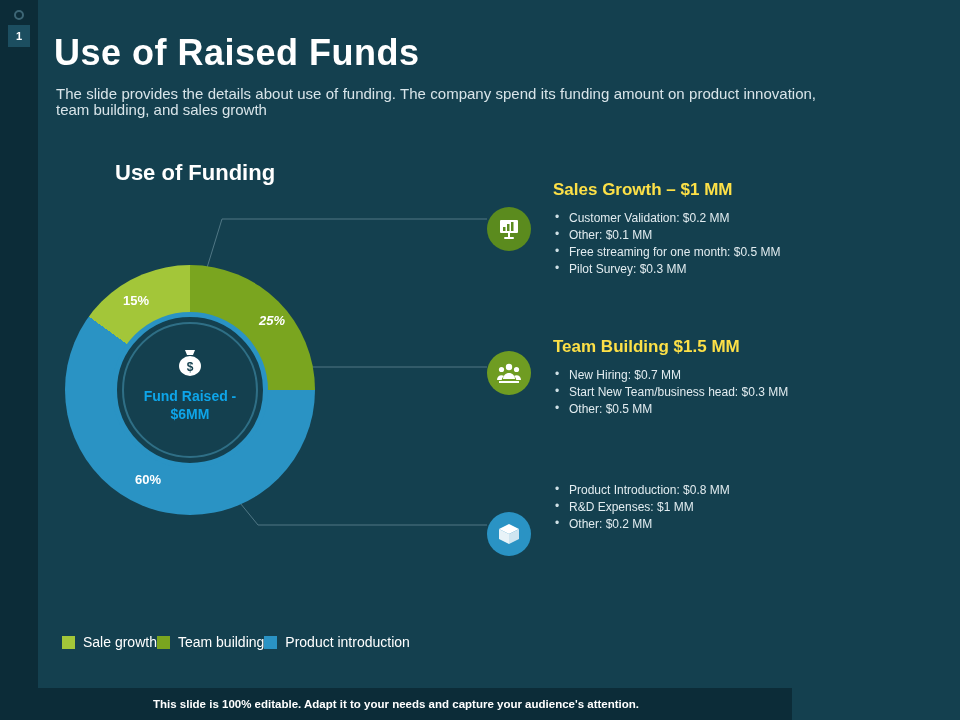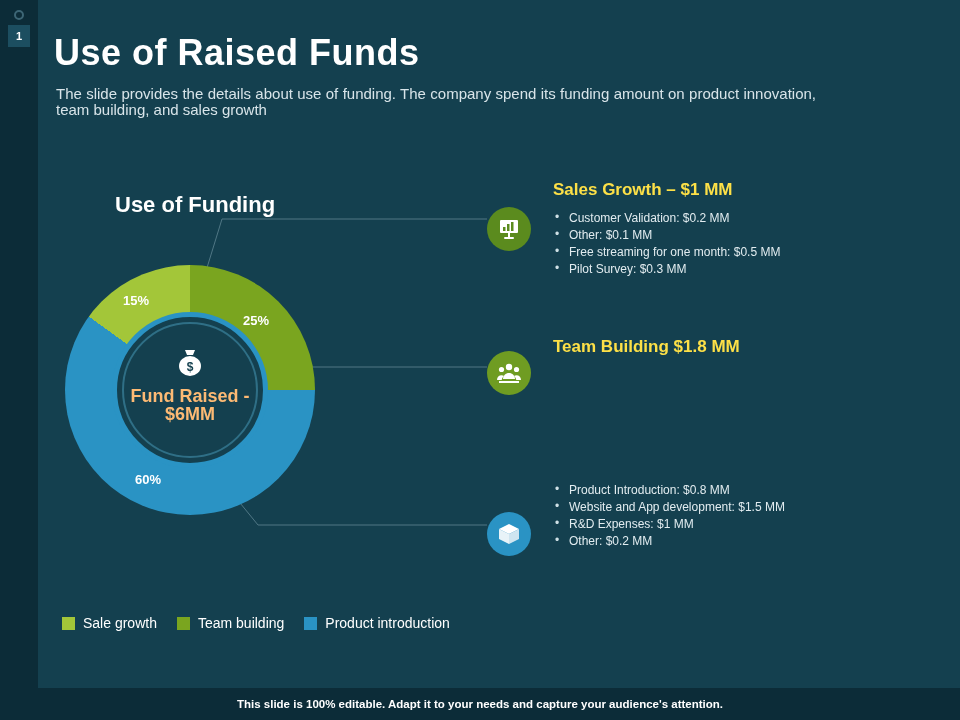--- a/index.html
+++ b/index.html
@@ -63,21 +63,20 @@
     line-height: 16px;
     color: #d8e4e9;
     text-align: justify;
   }
   .section-title {
     position: absolute;
     left: 115px; top: 160px;
     font-size: 22px;
     font-weight: bold;
     color: #ffffff;
-    margin-top: 32px;
   }
 
   
   .chart-wrap {
     position: absolute;
     left: 65px; top: 265px;
     width: 250px; height: 250px;
   }
   .donut {
     position: absolute;
@@ -100,42 +99,42 @@
     border-radius: 50%;
     background: #14404f;
     border: 2px solid #2f6f86;
     box-sizing: border-box;
     display: flex;
     flex-direction: column;
     align-items: center;
     justify-content: center;
   }
   .center-label {
-    font-size: 18px;
+    font-size: 14px;
     font-weight: bold;
     line-height: 18px;
     text-align: center;
-    color: #fdba74;
+    color: #0ea5e9;
     margin-top: 30px;
   }
   .center-icon {
     position: absolute;
     top: 22px;
     left: 50%;
     transform: translateX(-50%);
     width: 34px; height: 34px;
   }
   .pct {
     position: absolute;
     font-size: 13px;
     font-weight: bold;
     color: #ffffff;
   }
   .pct-15 { left: 58px; top: 28px; }
-  .pct-25 { left: 178px; top: 48px; }
+  .pct-25 { left: 194px; top: 48px; font-style: italic; }
   .pct-60 { left: 70px; top: 207px; }
 
   
   .connector {
     position: absolute;
     border-color: #547a88;
     pointer-events: none;
   }
 
   
@@ -178,42 +177,41 @@
     align-items: center;
     justify-content: center;
   }
   .ic-sales { left: 487px; top: 207px; background: #5b8b1e; }
   .ic-team  { left: 487px; top: 351px; background: #6f9c22; }
   .ic-prod  { left: 487px; top: 512px; background: #2a93c4; }
 
   
   .legend {
     position: absolute;
-    left: 62px; top: 615px;
-    display: flex;
-    align-items: center;
-    gap: 20px;
+    left: 62px; top: 634px;
+    display: flex;
+    align-items: center;
   }
   .legend-item {
     display: flex;
     align-items: center;
     gap: 8px;
     font-size: 14px;
     color: #ffffff;
   }
   .legend-swatch {
     width: 13px; height: 13px;
     display: inline-block;
   }
 
   
   .footer {
     position: absolute;
     left: 0; bottom: 0;
-    width: 960px; height: 32px;
+    width: 792px; height: 32px;
     background: #0c2c38;
     display: flex;
     align-items: center;
     justify-content: center;
   }
   .footer span {
     font-size: 11.5px;
     font-weight: bold;
     color: #ffffff;
   }
@@ -290,27 +288,31 @@
     <h3>Sales Growth – $1 MM</h3>
     <ul>
       <li>Customer Validation: $0.2 MM</li>
       <li>Other: $0.1 MM</li>
       <li>Free streaming for one month: $0.5 MM</li>
       <li>Pilot Survey: $0.3 MM</li>
     </ul>
   </div>
 
   <div class="block blk-team">
-    <h3>Team Building $1.8 MM</h3>
+    <h3>Team Building $1.5 MM</h3>
+    <ul>
+      <li>New Hiring: $0.7 MM</li>
+      <li>Start New Team/business head: $0.3 MM</li>
+      <li>Other: $0.5 MM</li>
+    </ul>
   </div>
 
   <div class="block blk-prod">
     <ul>
       <li>Product Introduction: $0.8 MM</li>
-      <li>Website and App development: $1.5 MM</li>
       <li>R&amp;D Expenses:  $1 MM</li>
       <li>Other: $0.2 MM</li>
     </ul>
   </div>
 
   <div class="legend">
     <div class="legend-item">
       <span class="legend-swatch" style="background:#a3c639"></span>
       <span>Sale growth</span>
     </div>

